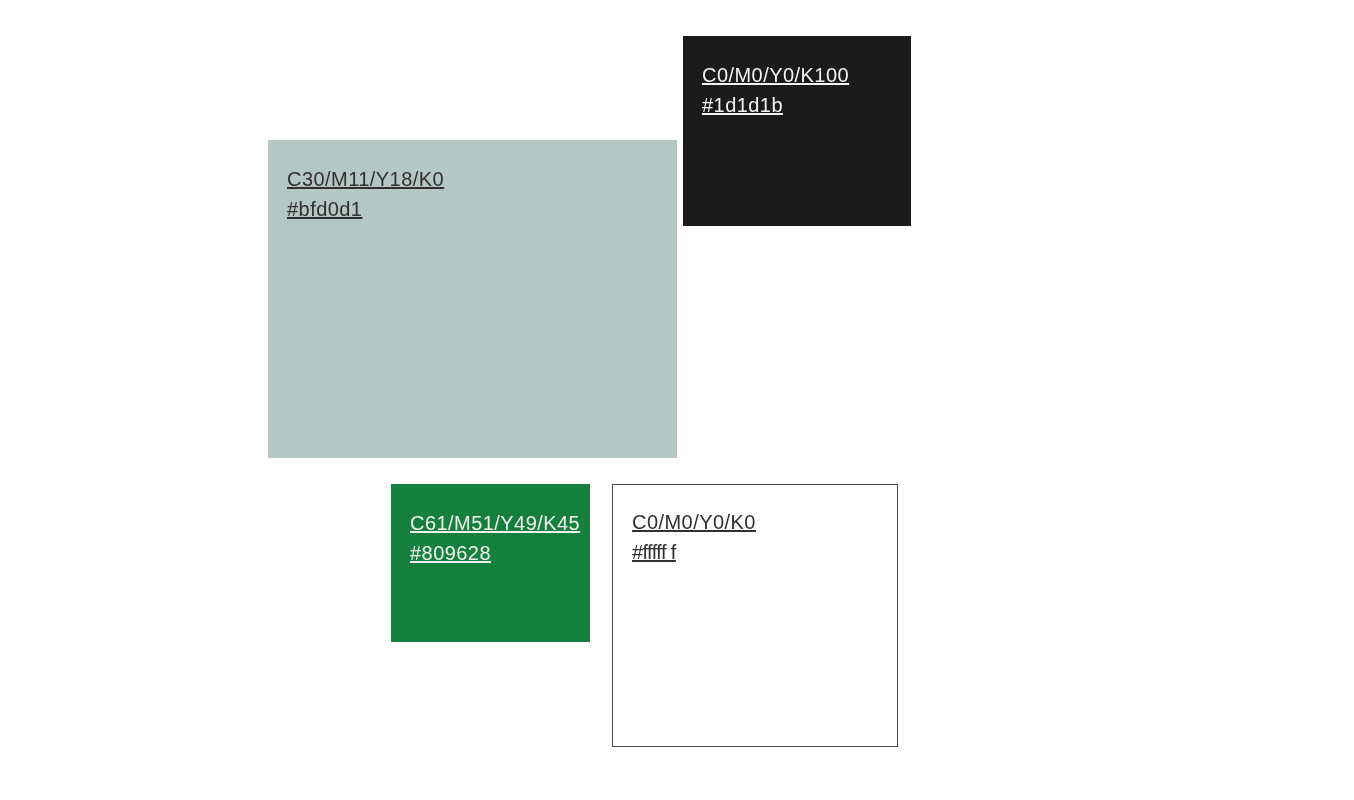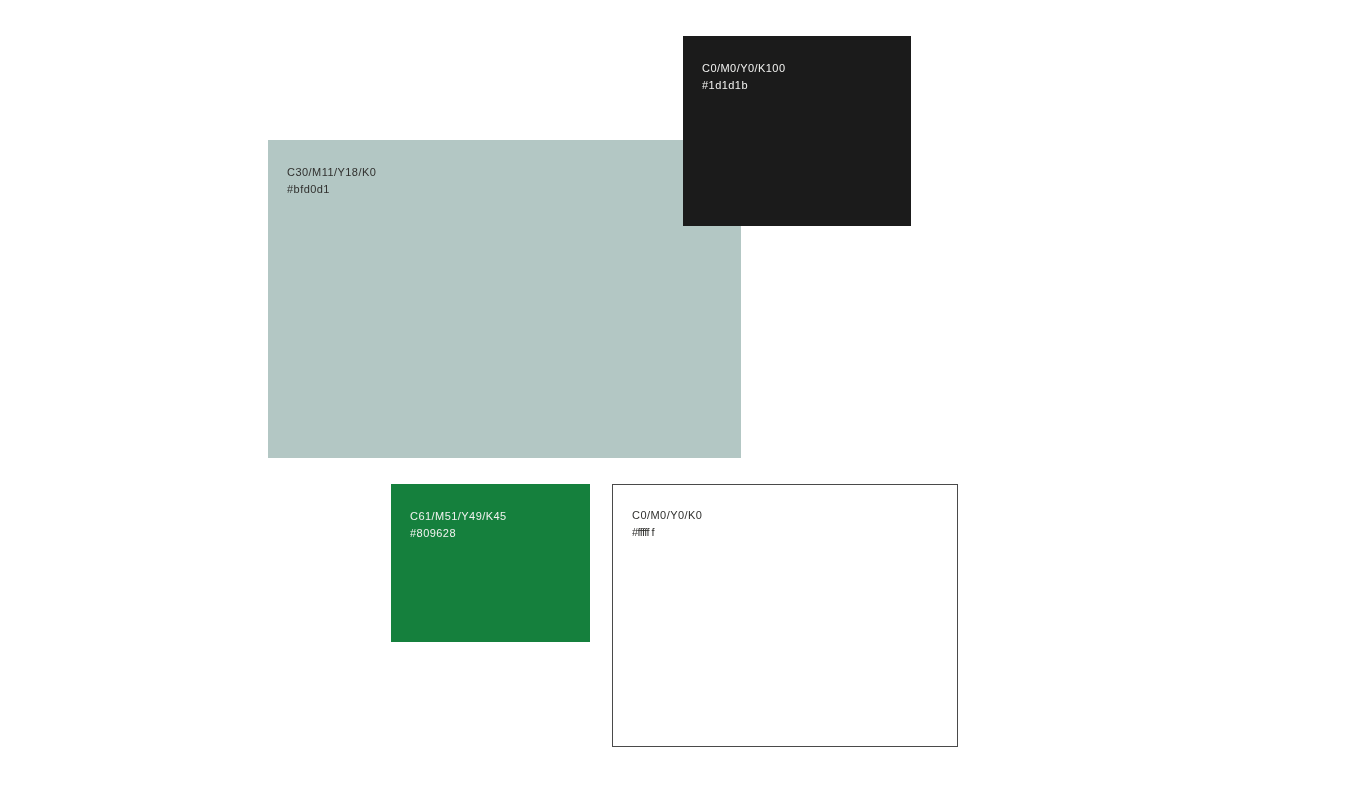--- a/index.html
+++ b/index.html
@@ -32,42 +32,43 @@
     top: 24px;
     line-height: 1.52;
     white-space: nowrap;
   }
 
   .cmyk-label,
   .hex-label {
     display: block;
     font-family: "Liberation Sans", sans-serif;
     font-weight: 300;
-    font-size: 11px;
+    font-size: 20px;
     letter-spacing: 0.45px;
+    text-decoration: underline;
   }
 
   
   .ink-dark .cmyk-label,
   .ink-dark .hex-label {
     color: #30302e;
   }
 
   
   .ink-light .cmyk-label,
   .ink-light .hex-label {
     color: #f2f2f0;
   }
 
   
 
   #swatch-teal {
     left: 268px;
     top: 140px;
-    width: 473px;
+    width: 409px;
     height: 318px;
     background: #b3c7c4;
   }
 
   #swatch-black {
     left: 683px;
     top: 36px;
     width: 228px;
     height: 190px;
     background: #1b1b1b;
@@ -85,21 +86,21 @@
     left: 391px;
     top: 484px;
     width: 199px;
     height: 158px;
     background: #15803d;
   }
 
   #swatch-white {
     left: 612px;
     top: 484px;
-    width: 346px;
+    width: 286px;
     height: 263px;
     background: #ffffff;
     border: 1.4px solid #4a4a4a;
   }
 
   #swatch-white .swatch-labels {
     left: 19px;
     top: 22px;
   }
 

